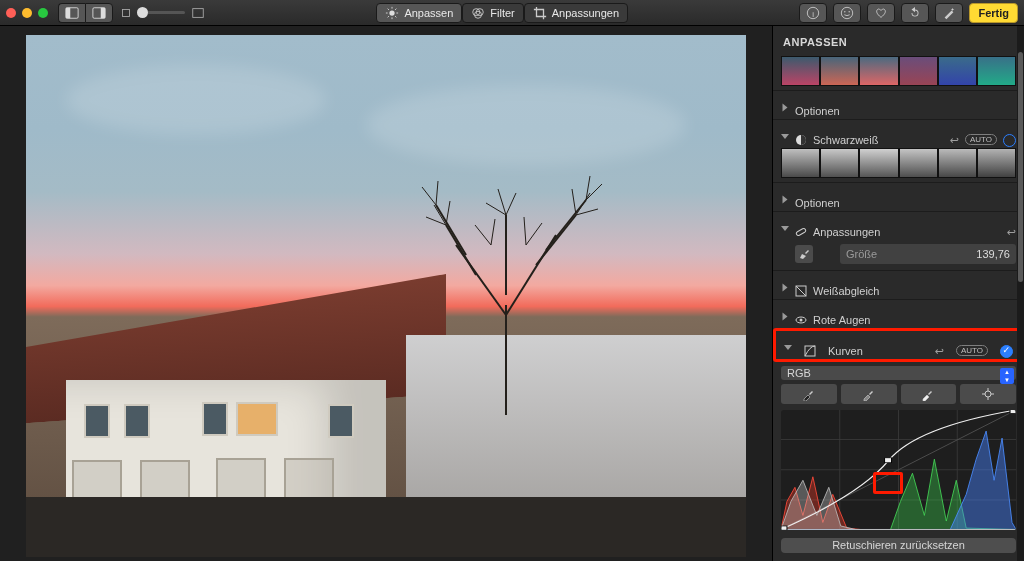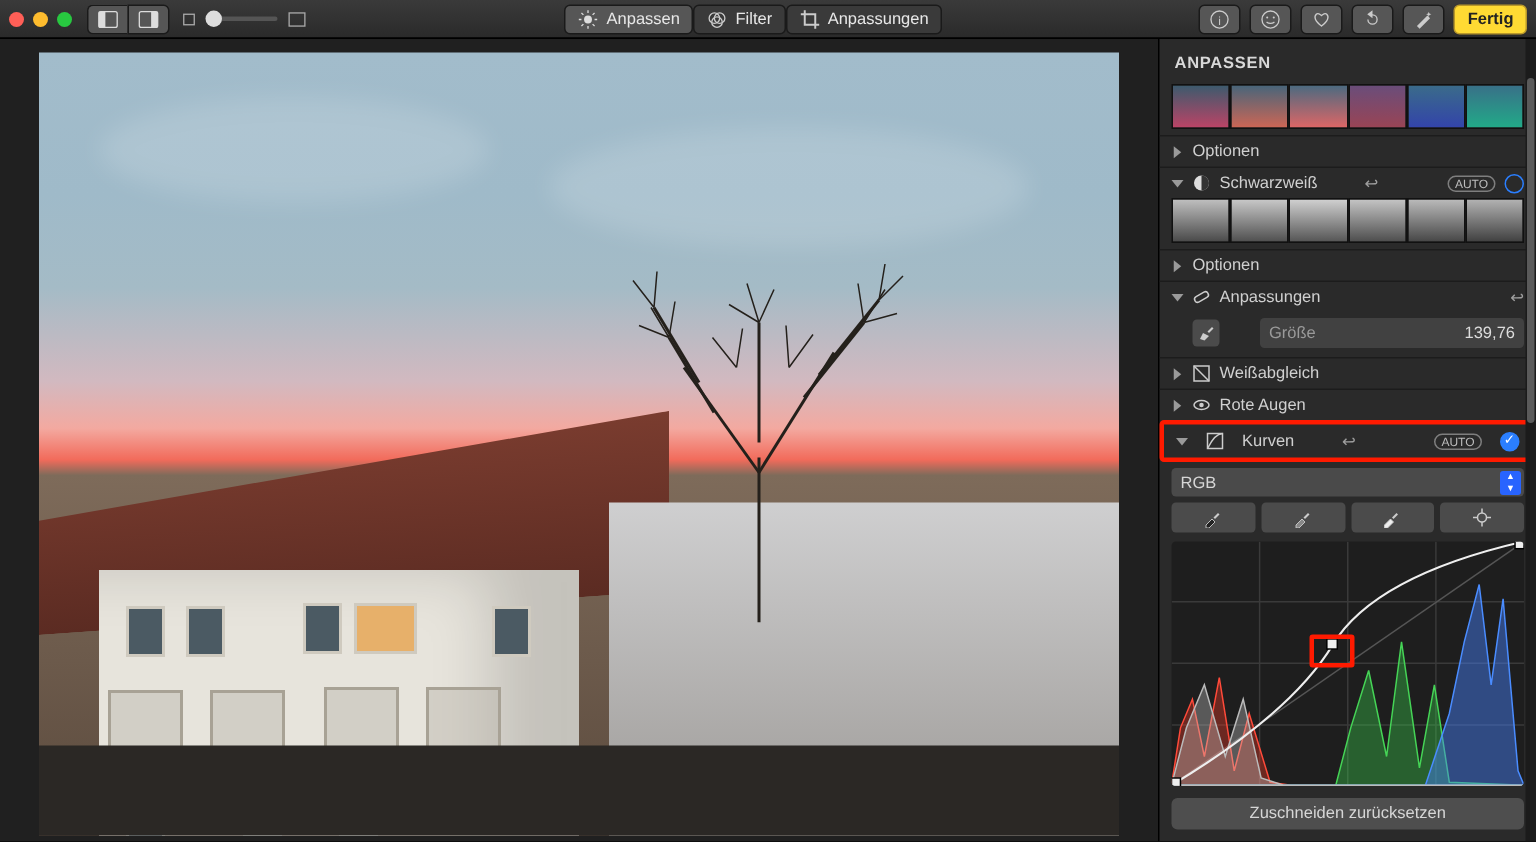--- a/index.html
+++ b/index.html
@@ -63,29 +63,29 @@
   
   .sidebar{
     width:252px; background:#2a2a2a; color:#c9c9c9; font-size:11px;
     display:flex; flex-direction:column; border-left:1px solid #000;
     position:relative;
   }
   .sb-title{padding:10px 10px 8px; font-size:11px; letter-spacing:.5px; color:#d8d8d8; font-weight:600;}
   .thumb-strip{display:flex; gap:0; padding:0 8px 4px; }
   .thumb-strip .th{flex:1;height:30px;border:.5px solid #111;}
   .sb-row{
-    display:flex; align-items:center; height:22px; padding:0 8px; gap:6px;
+    display:flex; align-items:flex-start; height:22px; padding:14px 8px; gap:6px;
     border-top:1px solid #1c1c1c; color:#d0d0d0;
   }
   .sb-row .tw{width:0;height:0;border-left:4px solid transparent;border-right:4px solid transparent;}
   .sb-row .tw.closed{border-top:5px solid #9a9a9a;transform:rotate(-90deg);}
   .sb-row .tw.open{border-top:5px solid #9a9a9a;}
   .sb-row .rlabel{flex:1;}
   .sb-row .undo{opacity:.7;}
-  .pill{font-size:8px;border:1px solid #7e7e7e;border-radius:7px;padding:0 4px;color:#bdbdbd;margin-left:40px;}
+  .pill{font-size:8px;border:1px solid #7e7e7e;border-radius:7px;padding:0 4px;color:#bdbdbd;}
   .circle-toggle{width:13px;height:13px;border-radius:50%;border:1.5px solid #2b7fff;}
   .circle-toggle.on{background:#2b7fff;position:relative;}
   .circle-toggle.on::after{content:"✓";position:absolute;color:#fff;font-size:9px;left:1.5px;top:-1px;}
   .sb-sub{padding:4px 8px 6px 22px; display:flex; align-items:center; gap:8px;}
   .slot{flex:1;background:#414141;border-radius:3px;height:20px;display:flex;align-items:center;padding:0 6px;color:#9a9a9a;margin-left:19px;}
   .slot .val{margin-left:auto;color:#dcdcdc;}
   .highlight-box{border:3px solid #ff1a00; border-radius:3px; padding:0;}
   .rgb-row{margin:4px 8px 0;height:20px;background:#4a4a4a;border-radius:3px;
     display:flex;align-items:center;padding:0 6px;color:#d6d6d6;position:relative;}
   .rgb-stepper{position:absolute;right:2px;top:2px;width:14px;height:16px;
@@ -417,20 +417,20 @@
 
         <path d="M0 170 Q80 120 108 72 T236 0" fill="none" stroke="#eee" stroke-width="1.5"></path>
         <rect x="104" y="68" width="7" height="7" fill="#eee" stroke="#000" stroke-width="1"></rect>
         <rect x="0" y="165" width="6" height="6" fill="#eee" stroke="#000"></rect>
         <rect x="230" y="-1" width="6" height="6" fill="#eee" stroke="#000"></rect>
       </svg>
       <div class="curve-point-hl"></div>
     </div>
 
     <div class="reset-btn">
-      <span>Zuschneiden zurücksetzen</span>
+      <span>Retuschieren zurücksetzen</span>
     </div>
 
     <div class="scrollbar">
       <div class="thumb" style="top:26px;height:230px;"></div>
     </div>
   </div>
 </div>
 
 </body></html>

